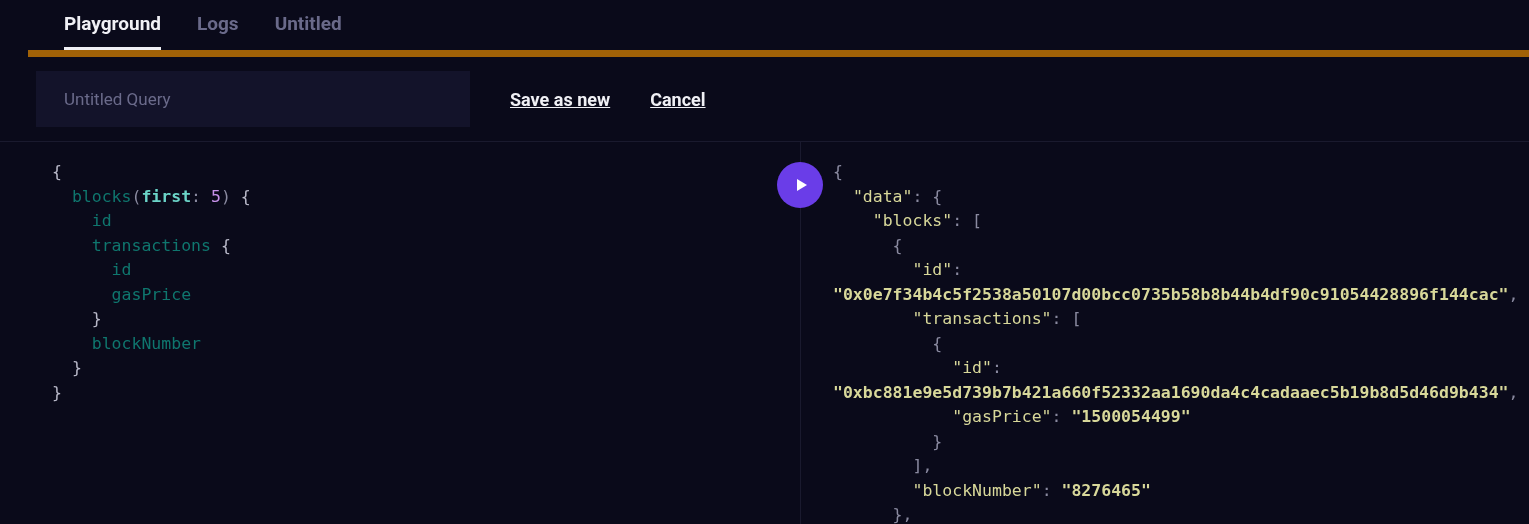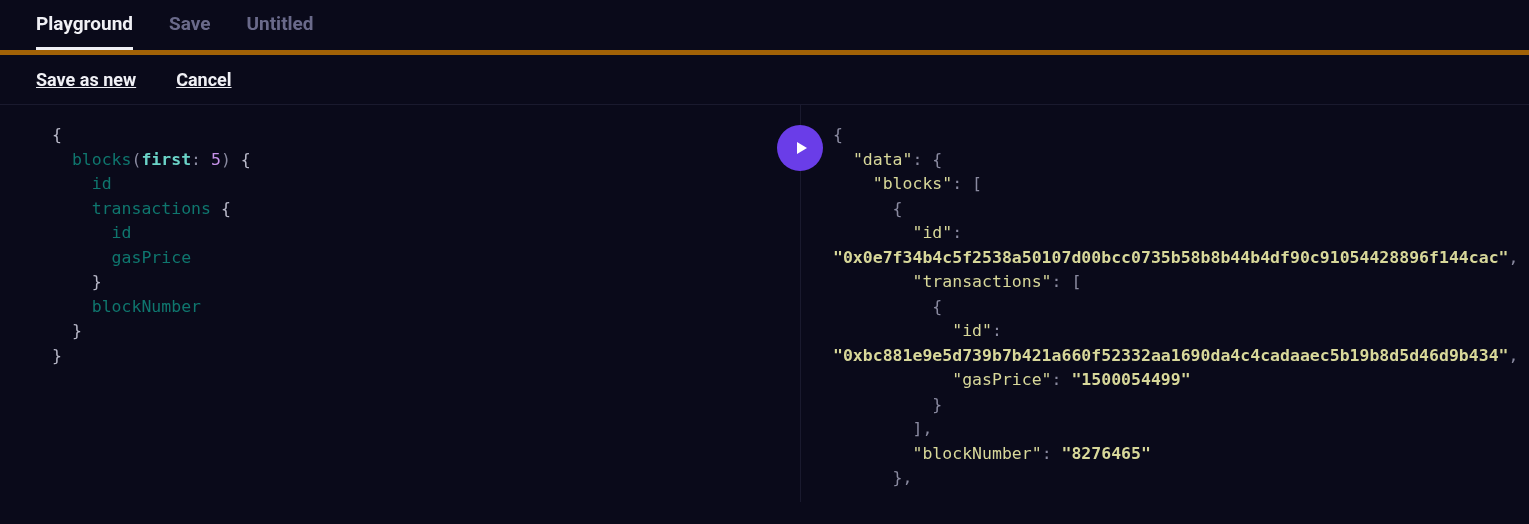--- a/index.html
+++ b/index.html
@@ -12,21 +12,22 @@
       color: #e0e0e0;
       font-family: -apple-system, BlinkMacSystemFont, "Segoe UI", Roboto, sans-serif;
       width: 1529px;
       height: 524px;
       overflow: hidden;
     }
     .tabs {
       display: flex;
       gap: 36px;
       padding: 12px 36px 0 36px;
-      border-bottom: 5px solid #a16207;
+      border-bottom: 7px solid #a16207;
+      margin-left: 28px;
     }
     .tab {
       font-size: 19px;
       font-weight: 700;
       color: #6a6a8a;
       padding-bottom: 12px;
       cursor: pointer;
     }
     .tab.active {
       color: #f0f0f5;
@@ -115,25 +116,26 @@
       font-family: inherit;
       font-size: inherit;
       line-height: inherit;
     }
   </style>
 </head>
 <body>
 
 <div class="tabs">
   <div class="tab active">Playground</div>
-  <div class="tab">Save</div>
+  <div class="tab">Logs</div>
   <div class="tab">Untitled</div>
 </div>
 
 <div class="toolbar">
+  <input class="query-name-input" type="text" placeholder="Untitled Query" style="">
   <div class="toolbar-btn">Save as new</div>
   <div class="toolbar-btn">Cancel</div>
 </div>
 
 <div class="editor-area">
 
   <div class="editor-pane">
     <pre class="codeblock"><span class="t-brace">{</span>
   <span class="t-field">blocks</span><span class="t-punct">(</span><span class="t-arg">first</span><span class="t-punct">: </span><span class="t-num">5</span><span class="t-punct">)</span> <span class="t-brace">{</span>
     <span class="t-field">id</span>

